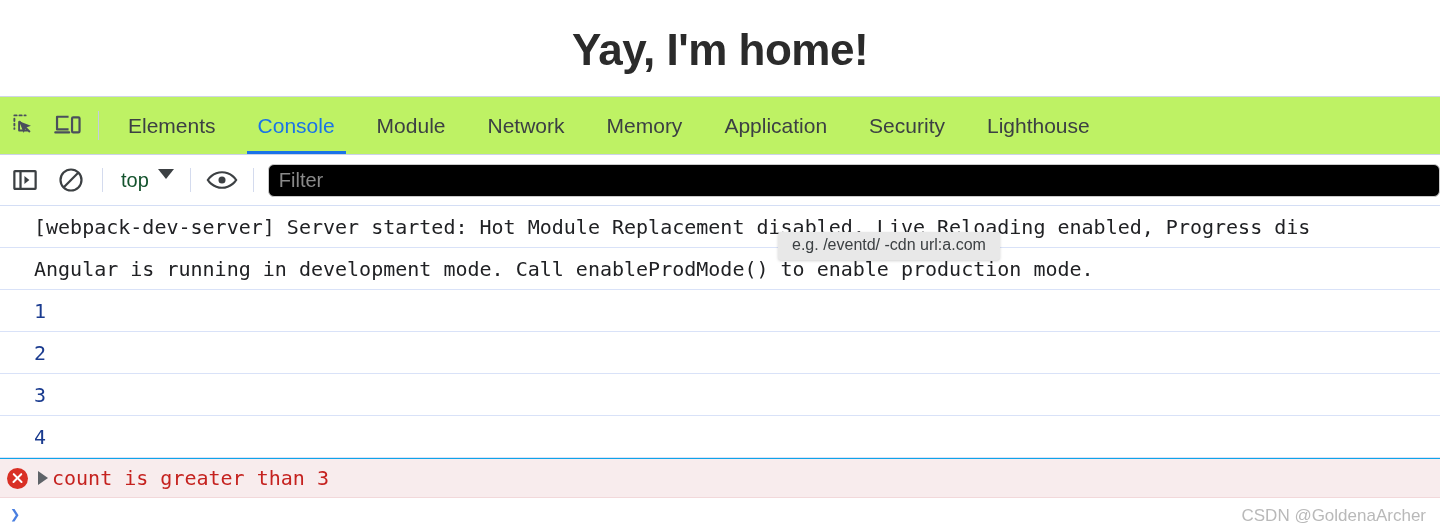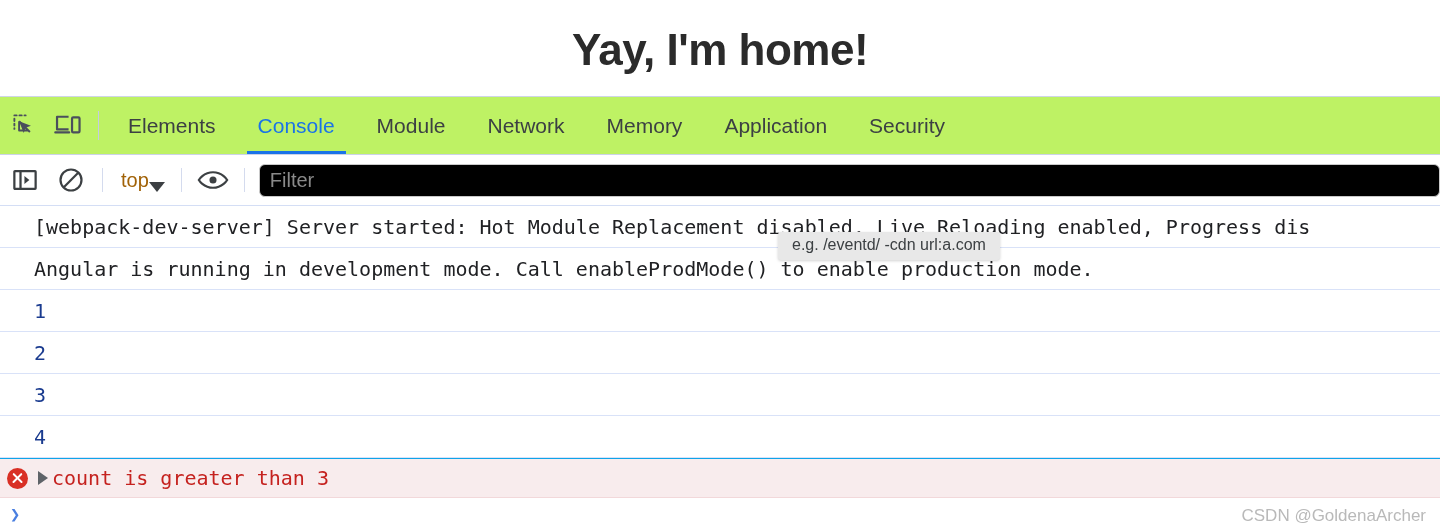--- a/index.html
+++ b/index.html
@@ -79,23 +79,23 @@
     padding-left: 2px;
   }
   .ct-icon {
     width: 46px; height: 40px;
     display: flex; align-items: center; justify-content: center;
     color: #3c4043;
     flex: 0 0 auto;
   }
   .ct-sep { width: 1px; height: 24px; background: #d4dbee; margin: 0 8px; flex:0 0 auto; }
   .ctx-select {
-    display: flex; align-items: flex-end; 
+    display: flex; align-items: flex-start; gap: 9px;
     padding: 0 8px 0 10px;
-    font-size: 20px; color: #a16207;
+    font-size: 20px; color: #14532d;
     flex: 0 0 auto;
   }
   .caret { width:0;height:0;border-left:8px solid transparent;border-right:8px solid transparent;border-top:10px solid #3c4043; }
   .filter-box {
     flex: 1 1 auto;
     height: 33px;
     margin-left: 6px;
     margin-right: 0;
     background: #000000;
     border: 1px solid #c9c9c9;
@@ -235,20 +235,23 @@
         </div>
       <div class="tab">
           <span>Memory</span>
         </div>
       <div class="tab">
           <span>Application</span>
         </div>
       <div class="tab">
           <span>Security</span>
         </div>
+      <div class="tab">
+          <span>Lighthouse</span>
+        </div>
     </div>
 
     <div class="console-toolbar">
       <div class="ct-icon">
         <svg width="26" height="26" viewBox="0 0 22 22" fill="none" stroke="#3c4043" stroke-width="1.9">
           <rect x="2" y="3.5" width="18" height="15" rx="0.5"></rect>
           <path d="M7.2 3.5v15"></path>
           <path d="M10.5 7.6l4.2 3.4-4.2 3.4z" fill="#3c4043" stroke="none"></path>
         </svg>
       </div>

